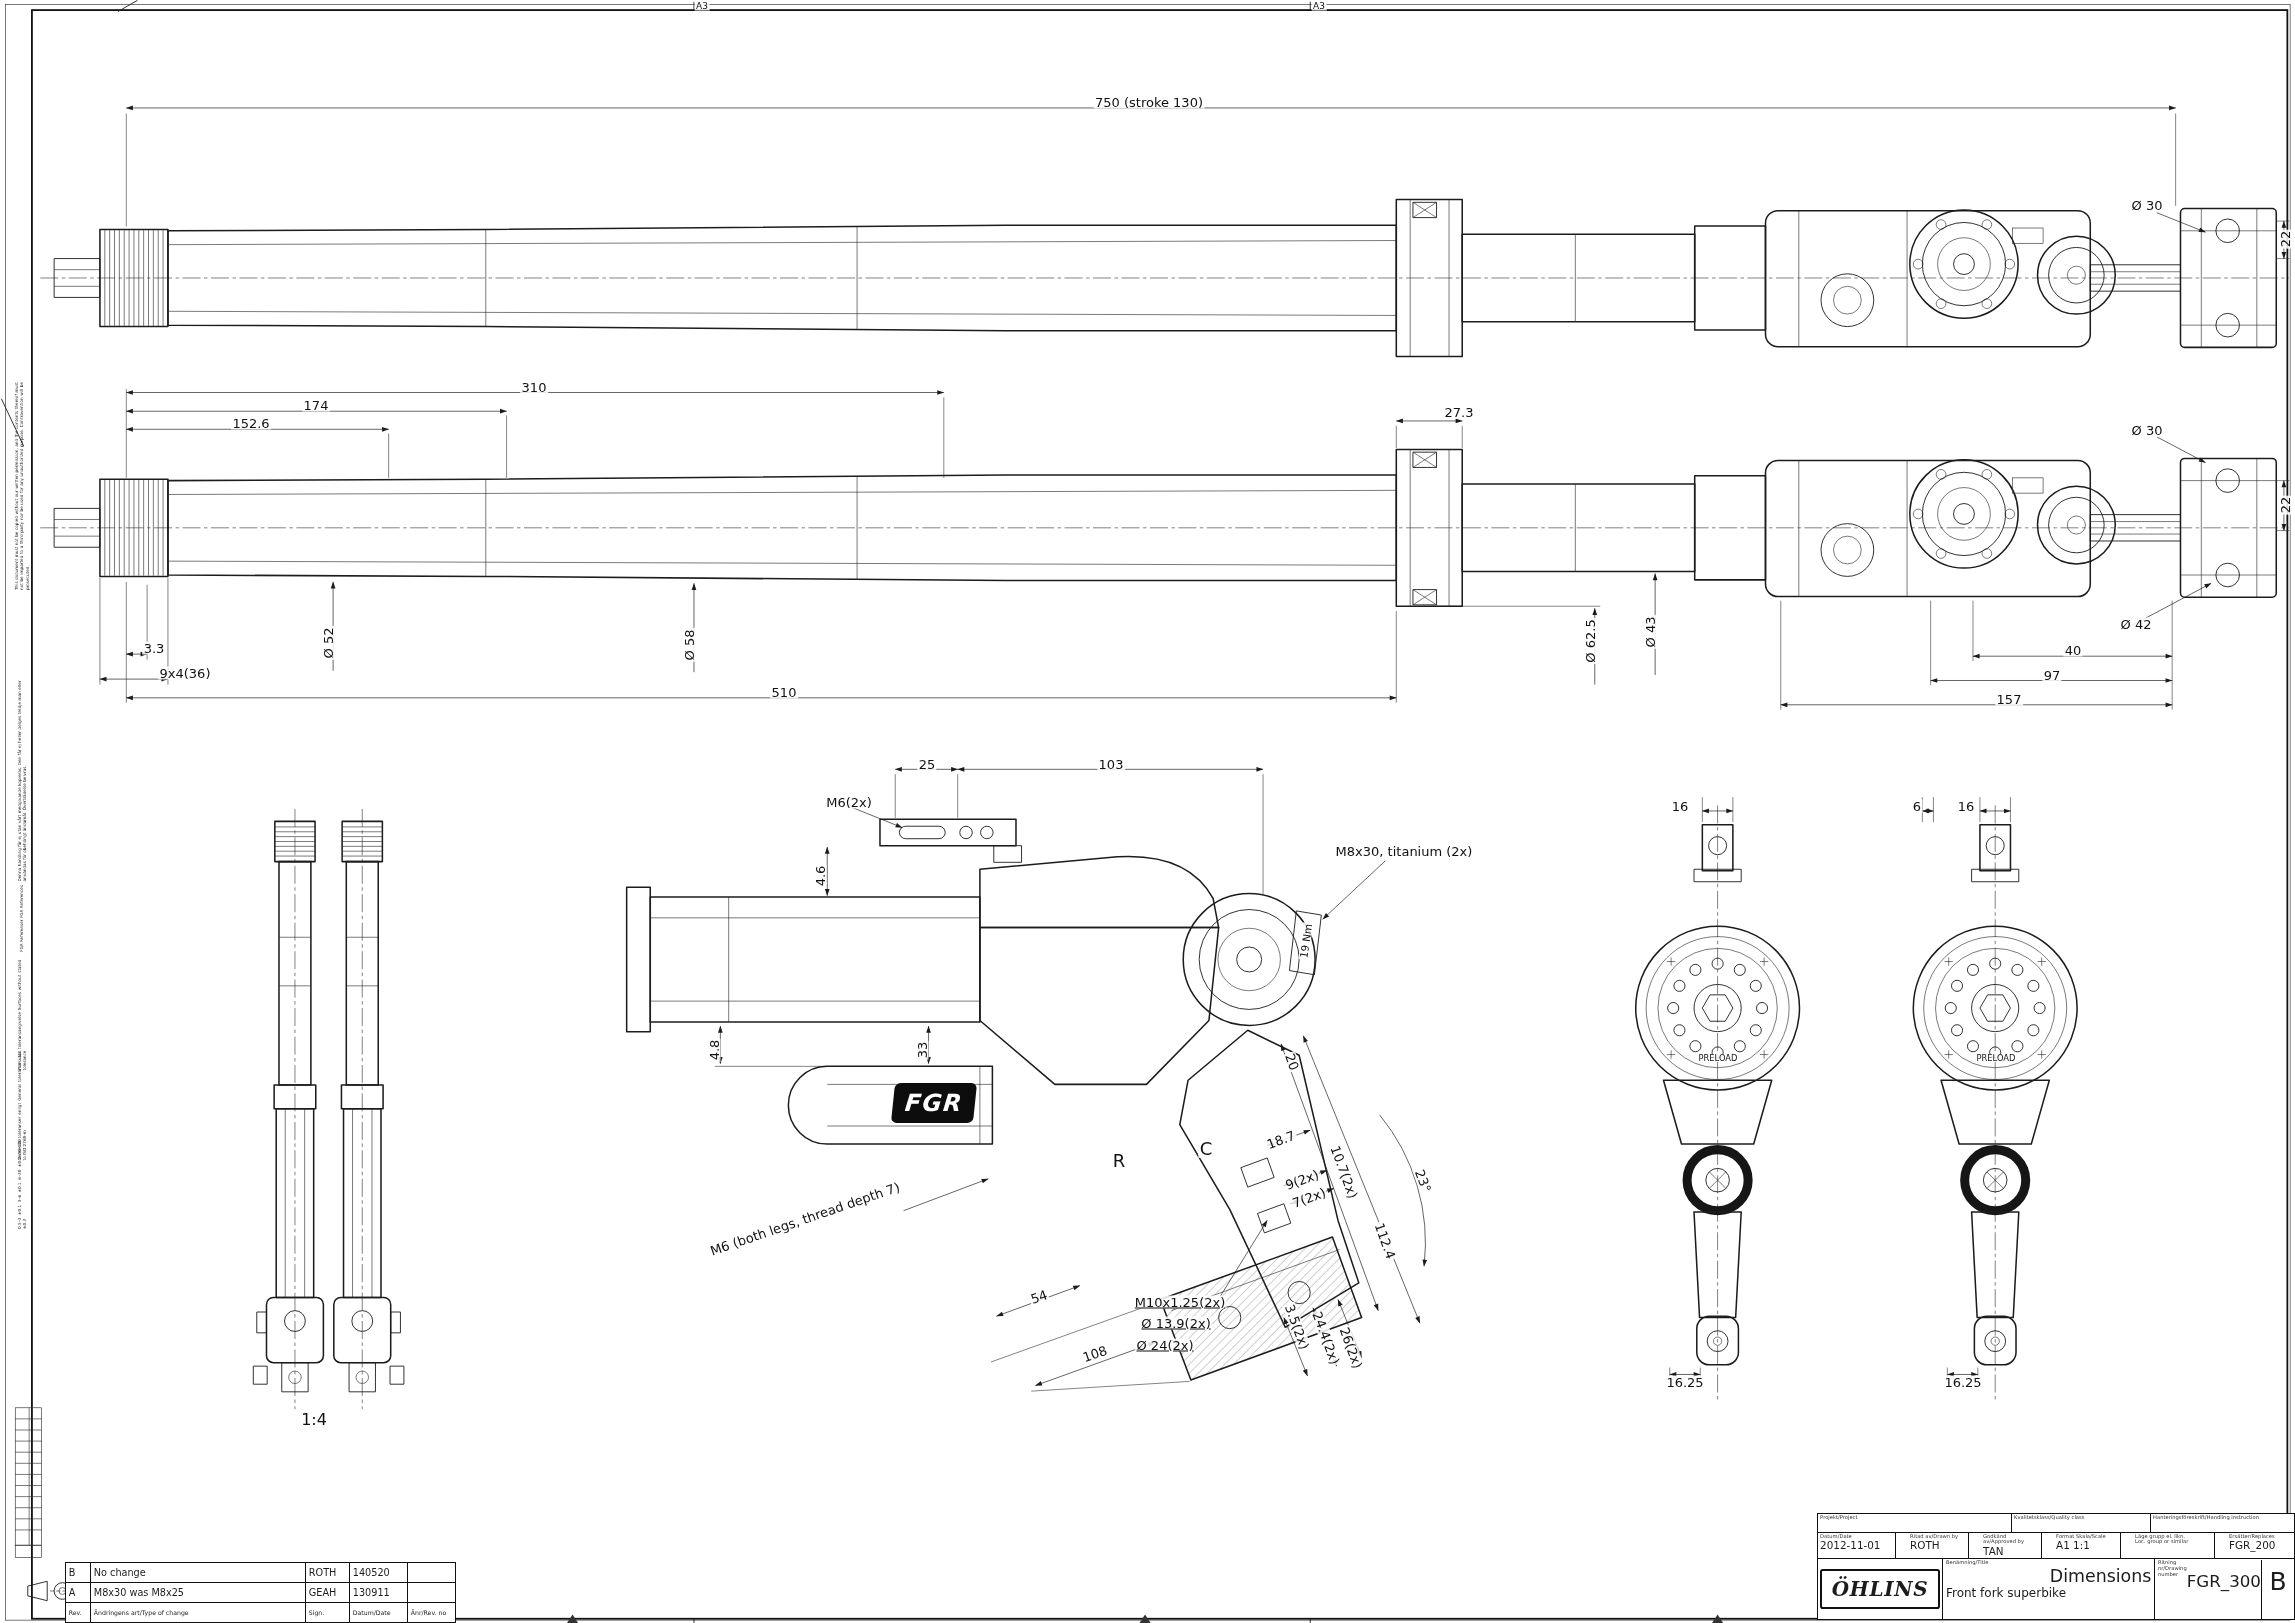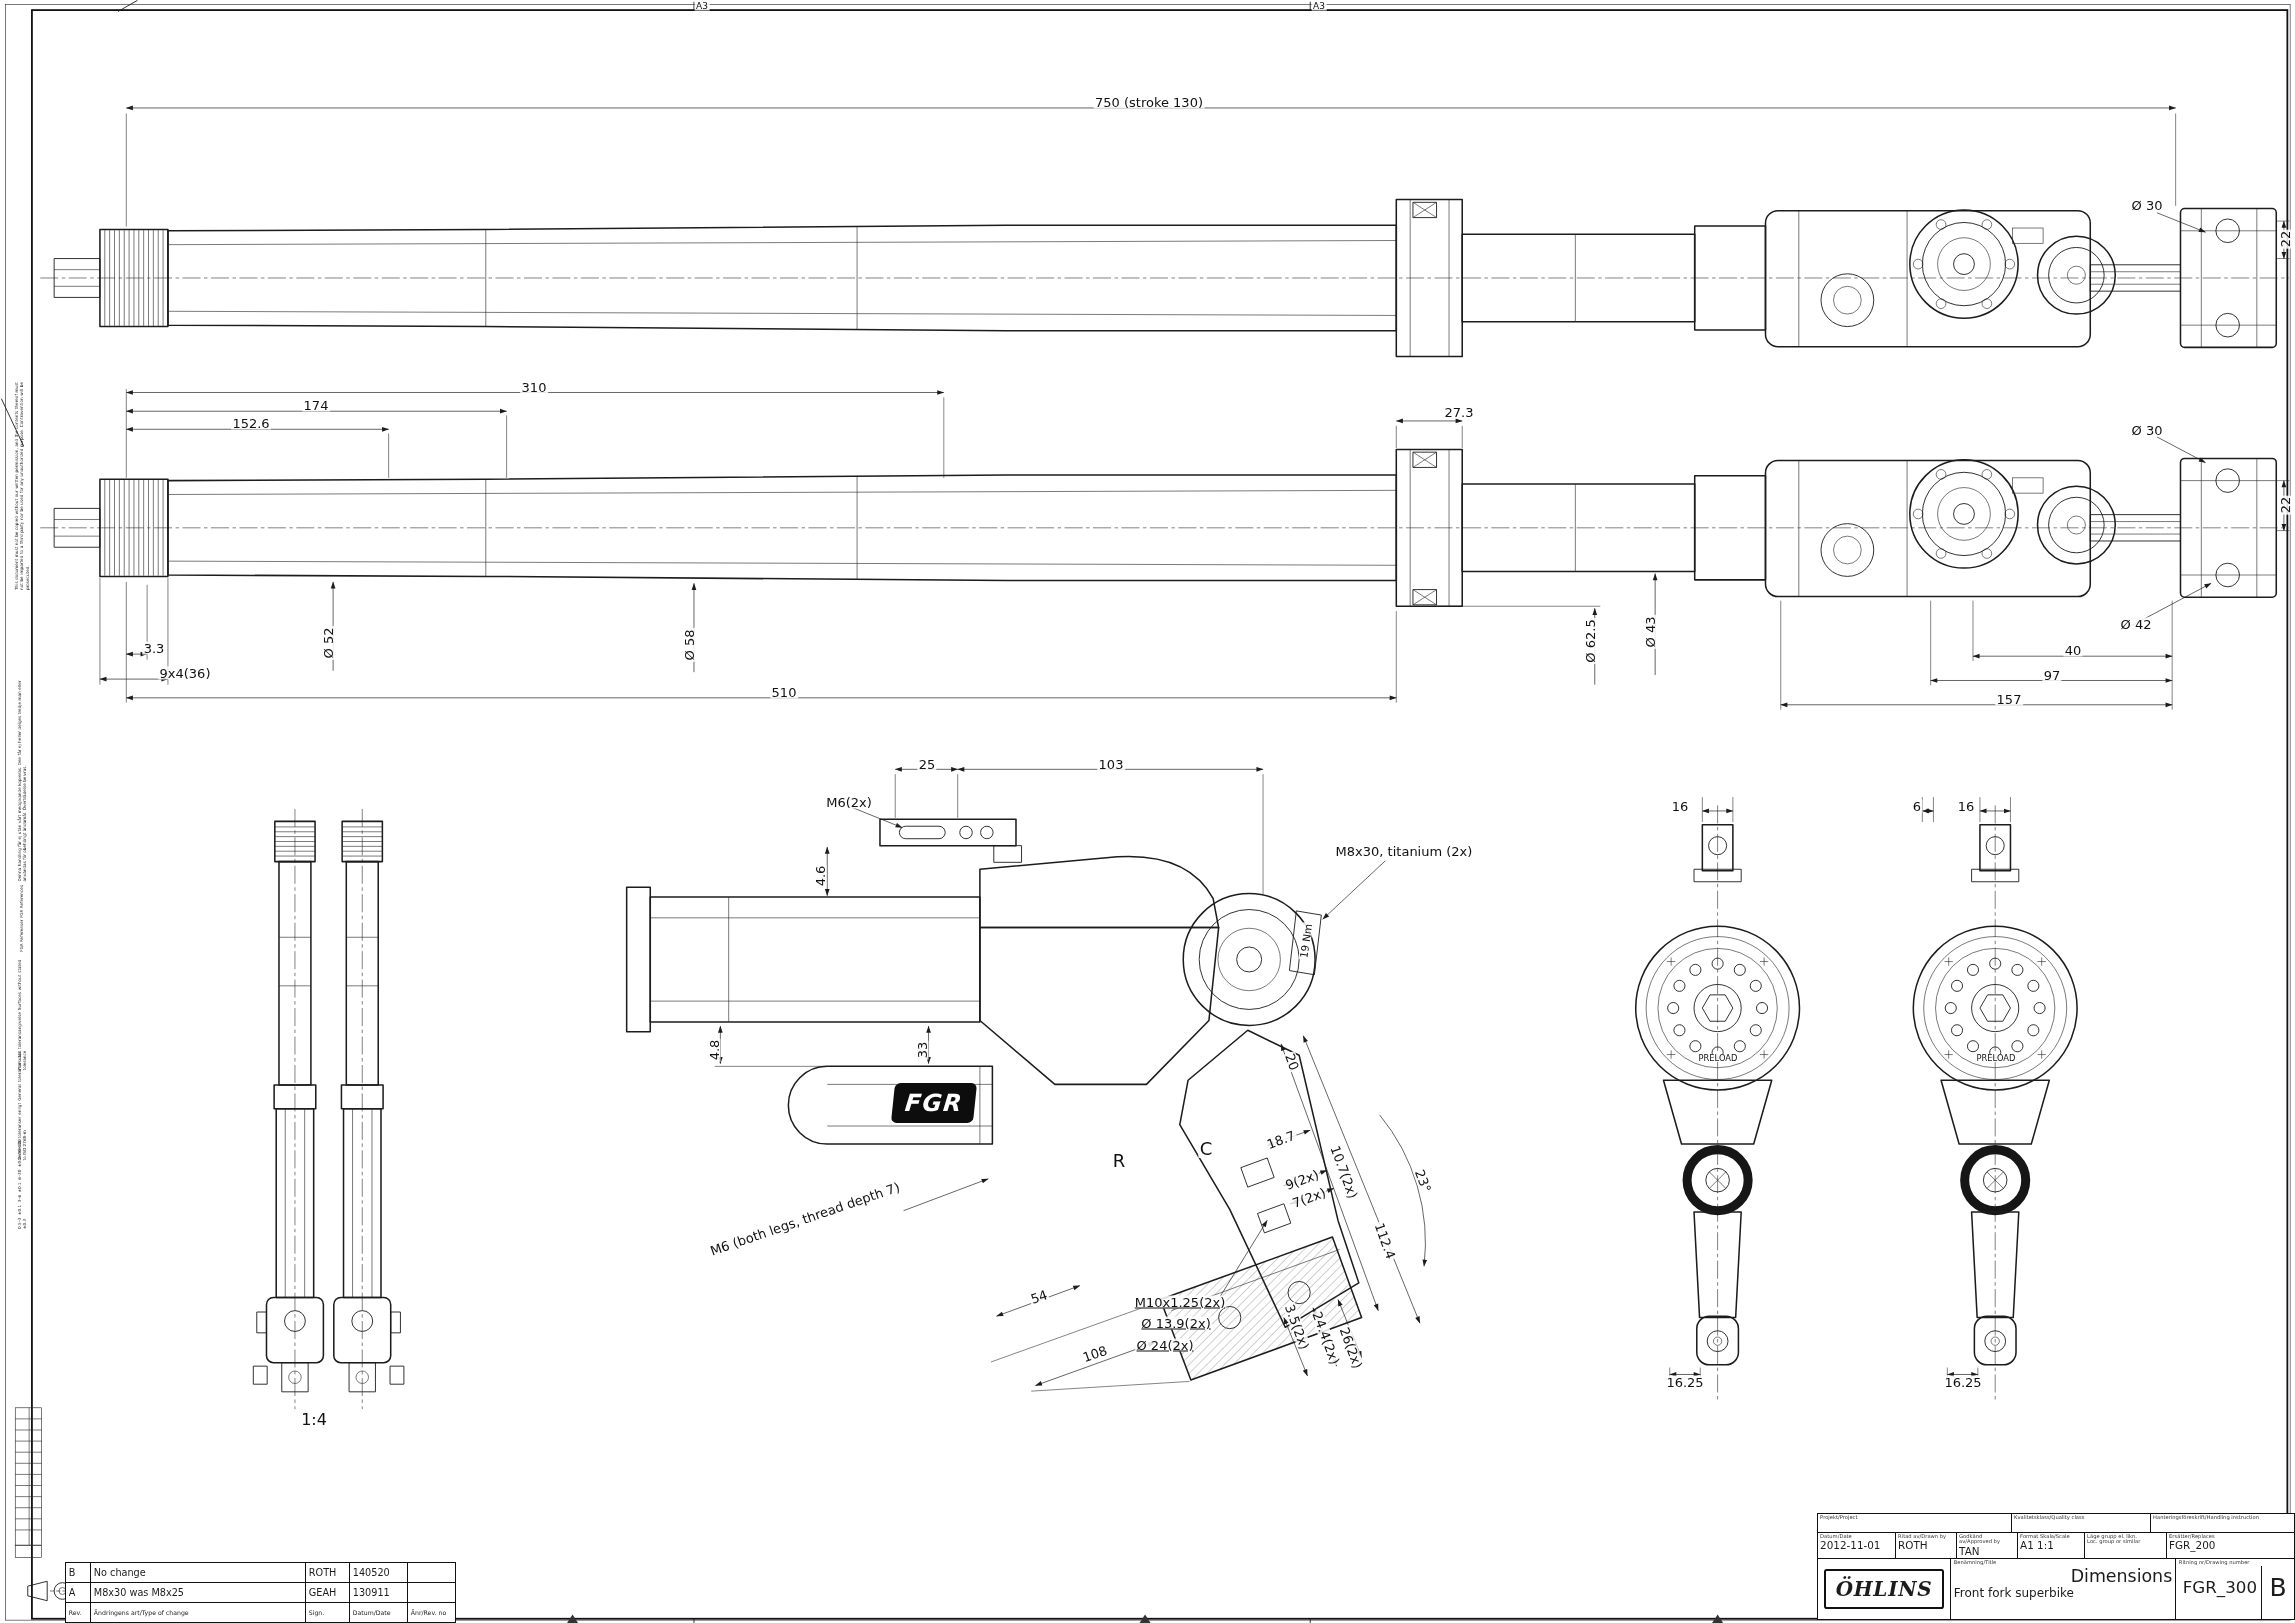--- a/index.html
+++ b/index.html
@@ -20,31 +20,31 @@
   .fgr-logo{position:absolute;left:893px;top:1083px;width:82px;height:40px;background:#0d0d0d;color:#fff;
             border-radius:5.6px;display:flex;align-items:center;justify-content:center;
             font-style:italic;font-weight:800;font-size:23.6px;letter-spacing:1.4px;transform:skewX(-6deg);}
   
   .tblock{position:absolute;left:1817px;top:1513px;width:478px;height:107px;border:1.4px solid #111;
           background:#fff;box-sizing:border-box;display:flex;flex-direction:column;}
   .tblock .lbl{font-size:5.2px;color:#333;display:block;line-height:1.1;}
   .tb-row1{display:flex;height:18px;border-bottom:0.7px solid #111;}
   .tb-row1 .cell{border-right:0.7px solid #111;padding:0.7px 2.1px;box-sizing:border-box;}
   .tb-row1 .c1{width:194px;} .tb-row1 .c2{width:139px;} .tb-row1 .c3{flex:1;border-right:none;}
-  .tb-row2{display:flex;height:25px;border-bottom:0.7px solid #111;}
+  .tb-row2{display:flex;height:25px;border-bottom:0.7px solid #111;gap:12px;}
   .tb-row2 .cell{border-right:0.7px solid #111;padding:0.7px 2.1px;box-sizing:border-box;overflow:hidden;}
   .tb-row2 .val{font-size:10.4px;line-height:1.2;}
   .tb-row3{display:flex;flex:1;}
   .logo-cell{width:132px;border-right:0.7px solid #111;display:flex;align-items:center;justify-content:center;}
   .ohlins{border:2.1px solid #111;border-radius:2.8px;padding:5.6px 9.7px;font-family:"DejaVu Serif",serif;
           font-style:italic;font-weight:900;font-size:20px;letter-spacing:0.7px;}
   .title-cell{width:225px;border-right:0.7px solid #111;position:relative;padding:1.4px 2.8px;box-sizing:border-box;}
   .title-cell .t1{font-size:17.4px;text-align:right;}
   .title-cell .t2{font-size:12px;text-align:left;}
-  .num-cell{flex:1;display:flex;flex-direction:column;padding:1.4px 0 0 2.8px;box-sizing:border-box;}
+  .num-cell{flex:1;display:flex;flex-direction:row;padding:1.4px 0 0 2.8px;box-sizing:border-box;}
   .num-wrap{display:flex;flex:1;}
   .dno{flex:1;font-size:16.7px;text-align:center;padding-top:11px;}
   .revltr{width:32px;border-left:1.4px solid #111;font-size:25px;text-align:center;padding-top:7px;}
   
   .revtable{position:absolute;left:65px;top:1562px;width:391px;border:1.4px solid #111;background:#fff;
             box-sizing:border-box;}
   .rt-row{display:grid;grid-template-columns:25px 215px 44px 58px 1fr;height:19px;align-items:center;
           border-bottom:0.7px solid #111;font-size:9.7px;}
   .rt-row:last-child{border-bottom:none;}
   .rt-row>div{border-right:0.7px solid #111;padding:0 2.8px;height:100%;display:flex;align-items:center;

